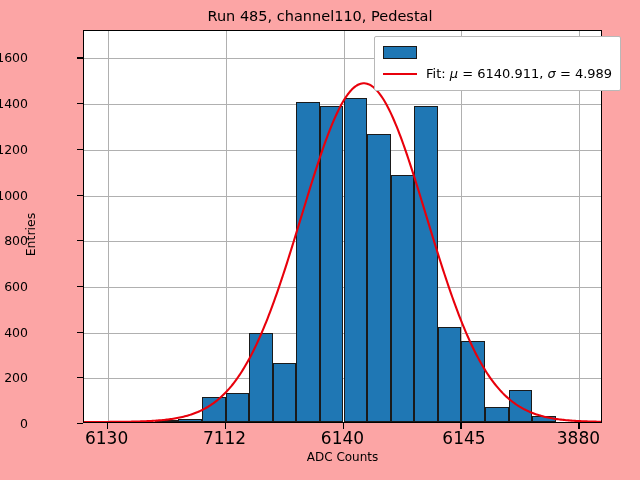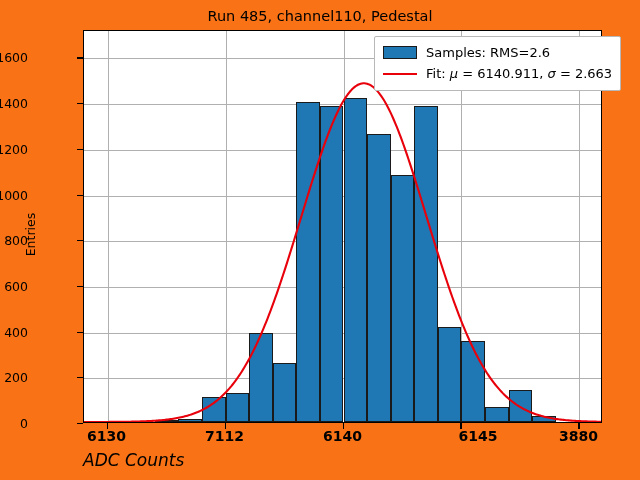--- a/index.html
+++ b/index.html
@@ -10,21 +10,21 @@
     width: 640px;
     height: 480px;
     background: #ffffff;
     font-family: "DejaVu Sans", sans-serif;
     overflow: hidden;
   }
   #figure {
     position: relative;
     width: 640px;
     height: 480px;
-    background: #f97316;
+    background: #fca5a5;
   }
   #chart-title {
     position: absolute;
     left: 0;
     top: 8px;
     width: 640px;
     text-align: center;
     font-size: 14.5px;
     color: #000000;
     letter-spacing: 0px;
@@ -84,24 +84,23 @@
     left: 77px;
     width: 6px;
     height: 1.2px;
     background: #000000;
   }
   .xtick-label {
     position: absolute;
     top: 428px;
     text-align: center;
     width: 70px;
-    font-size: 14px;
+    font-size: 17px;
     color: #000000;
     transform: translateX(-35px);
-    font-weight: bold;
   }
   .xtick-mark {
     position: absolute;
     top: 423px;
     width: 1.2px;
     height: 6px;
     background: #000000;
   }
   #ylabel {
     position: absolute;
@@ -111,24 +110,23 @@
     text-align: center;
     font-size: 12.5px;
     color: #000000;
     transform: rotate(-90deg);
   }
   #xlabel {
     position: absolute;
     left: 83px;
     top: 450px;
     width: 519px;
-    text-align: left;
-    font-size: 17px;
-    color: #000000;
-    font-style: italic;
+    text-align: center;
+    font-size: 12px;
+    color: #000000;
   }
   #legend {
     position: absolute;
     left: 374px;
     top: 36px;
     background: #ffffff;
     border: 1px solid #b8b8b8;
     border-radius: 2px;
     padding: 5px 8px 6px 8px;
     box-sizing: border-box;
@@ -192,21 +190,21 @@
       <div class="ytick-mark" style="top: 240.209px;"></div>
       <div class="ytick-mark" style="top: 194.512px;"></div>
       <div class="ytick-mark" style="top: 148.814px;"></div>
       <div class="ytick-mark" style="top: 103.116px;"></div>
       <div class="ytick-mark" style="top: 57.4186px;"></div>
     </div>
   <div id="xtick-labels">
       <div class="xtick-label" style="left: 106.591px;">6130</div>
       <div class="xtick-label" style="left: 224.545px;">7112</div>
       <div class="xtick-label" style="left: 342.5px; text-align: center;">6140</div>
-      <div class="xtick-label" style="left: 478px;">6145</div>
+      <div class="xtick-label" style="left: 464px;">6145</div>
       <div class="xtick-label" style="left: 578.409px;">3880</div>
     </div>
   <div id="xtick-marks">
       <div class="xtick-mark" style="left: 106.591px;"></div>
       <div class="xtick-mark" style="left: 224.545px;"></div>
       <div class="xtick-mark" style="left: 342.5px;"></div>
       <div class="xtick-mark" style="left: 460.455px;"></div>
       <div class="xtick-mark" style="left: 578.409px;"></div>
     </div>
 
@@ -248,21 +246,20 @@
         <div class="bar" style="left: 448.227px; width: 23.5909px; height: 5.71221px; background: rgb(31, 119, 180); border-color: rgb(26, 26, 26);"></div>
       </div>
     <svg id="fit-curve" preserveAspectRatio="none" viewBox="0 0 519 393">
       <path id="fit-path" fill="none" stroke="#e8000b" stroke-width="2.1" stroke-linejoin="round" stroke-linecap="round" d="M0.00 392.98 L1.30 392.98 L2.59 392.98 L3.89 392.98 L5.19 392.98 L6.49 392.98 L7.78 392.97 L9.08 392.97 L10.38 392.97 L11.68 392.97 L12.98 392.96 L14.27 392.96 L15.57 392.95 L16.87 392.95 L18.17 392.95 L19.46 392.94 L20.76 392.94 L22.06 392.93 L23.35 392.92 L24.65 392.92 L25.95 392.91 L27.25 392.90 L28.55 392.89 L29.84 392.88 L31.14 392.87 L32.44 392.86 L33.74 392.85 L35.03 392.84 L36.33 392.83 L37.63 392.81 L38.92 392.80 L40.22 392.78 L41.52 392.76 L42.82 392.74 L44.11 392.72 L45.41 392.70 L46.71 392.67 L48.01 392.65 L49.31 392.62 L50.60 392.59 L51.90 392.56 L53.20 392.52 L54.50 392.49 L55.79 392.45 L57.09 392.41 L58.39 392.36 L59.68 392.31 L60.98 392.26 L62.28 392.21 L63.58 392.15 L64.88 392.08 L66.17 392.02 L67.47 391.94 L68.77 391.87 L70.07 391.79 L71.36 391.70 L72.66 391.61 L73.96 391.51 L75.25 391.40 L76.55 391.29 L77.85 391.17 L79.15 391.05 L80.44 390.91 L81.74 390.77 L83.04 390.62 L84.34 390.46 L85.64 390.29 L86.93 390.12 L88.23 389.93 L89.53 389.73 L90.83 389.51 L92.12 389.29 L93.42 389.05 L94.72 388.80 L96.01 388.54 L97.31 388.26 L98.61 387.97 L99.91 387.66 L101.20 387.33 L102.50 386.99 L103.80 386.62 L105.10 386.24 L106.40 385.84 L107.69 385.42 L108.99 384.98 L110.29 384.51 L111.58 384.02 L112.88 383.51 L114.18 382.98 L115.48 382.41 L116.77 381.82 L118.07 381.21 L119.37 380.56 L120.67 379.88 L121.97 379.18 L123.26 378.44 L124.56 377.67 L125.86 376.86 L127.16 376.02 L128.45 375.14 L129.75 374.23 L131.05 373.27 L132.34 372.28 L133.64 371.25 L134.94 370.17 L136.24 369.06 L137.53 367.90 L138.83 366.69 L140.13 365.44 L141.43 364.14 L142.73 362.79 L144.02 361.39 L145.32 359.94 L146.62 358.44 L147.92 356.89 L149.21 355.28 L150.51 353.62 L151.81 351.90 L153.10 350.13 L154.40 348.29 L155.70 346.40 L157.00 344.46 L158.30 342.45 L159.59 340.38 L160.89 338.25 L162.19 336.05 L163.49 333.80 L164.78 331.48 L166.08 329.10 L167.38 326.65 L168.67 324.14 L169.97 321.56 L171.27 318.92 L172.57 316.22 L173.86 313.45 L175.16 310.62 L176.46 307.72 L177.76 304.76 L179.06 301.73 L180.35 298.64 L181.65 295.48 L182.95 292.27 L184.25 288.99 L185.54 285.65 L186.84 282.25 L188.14 278.80 L189.43 275.28 L190.73 271.71 L192.03 268.09 L193.33 264.41 L194.63 260.67 L195.92 256.89 L197.22 253.06 L198.52 249.18 L199.82 245.26 L201.11 241.30 L202.41 237.30 L203.71 233.26 L205.00 229.18 L206.30 225.07 L207.60 220.93 L208.90 216.77 L210.19 212.58 L211.49 208.37 L212.79 204.15 L214.09 199.90 L215.39 195.65 L216.68 191.39 L217.98 187.13 L219.28 182.86 L220.58 178.60 L221.87 174.35 L223.17 170.10 L224.47 165.88 L225.76 161.66 L227.06 157.48 L228.36 153.31 L229.66 149.18 L230.95 145.09 L232.25 141.03 L233.55 137.01 L234.85 133.04 L236.15 129.13 L237.44 125.27 L238.74 121.46 L240.04 117.72 L241.33 114.05 L242.63 110.45 L243.93 106.93 L245.23 103.48 L246.52 100.12 L247.82 96.85 L249.12 93.66 L250.42 90.57 L251.72 87.58 L253.01 84.70 L254.31 81.91 L255.61 79.24 L256.91 76.68 L258.20 74.23 L259.50 71.90 L260.80 69.69 L262.09 67.61 L263.39 65.65 L264.69 63.82 L265.99 62.12 L267.28 60.56 L268.58 59.13 L269.88 57.84 L271.18 56.68 L272.48 55.67 L273.77 54.79 L275.07 54.06 L276.37 53.47 L277.67 53.03 L278.96 52.73 L280.26 52.58 L281.56 52.57 L282.85 52.70 L284.15 52.98 L285.45 53.41 L286.75 53.98 L288.05 54.69 L289.34 55.55 L290.64 56.54 L291.94 57.68 L293.24 58.96 L294.53 60.37 L295.83 61.92 L297.13 63.60 L298.42 65.41 L299.72 67.35 L301.02 69.42 L302.32 71.61 L303.61 73.93 L304.91 76.36 L306.21 78.91 L307.51 81.57 L308.81 84.34 L310.10 87.21 L311.40 90.19 L312.70 93.26 L314.00 96.43 L315.29 99.70 L316.59 103.05 L317.89 106.48 L319.18 110.00 L320.48 113.59 L321.78 117.25 L323.08 120.98 L324.38 124.78 L325.67 128.63 L326.97 132.54 L328.27 136.51 L329.57 140.52 L330.86 144.57 L332.16 148.66 L333.46 152.79 L334.75 156.95 L336.05 161.13 L337.35 165.34 L338.65 169.57 L339.94 173.81 L341.24 178.06 L342.54 182.32 L343.84 186.59 L345.14 190.85 L346.43 195.11 L347.73 199.36 L349.03 203.61 L350.33 207.83 L351.62 212.05 L352.92 216.24 L354.22 220.41 L355.51 224.55 L356.81 228.66 L358.11 232.74 L359.41 236.78 L360.70 240.79 L362.00 244.76 L363.30 248.69 L364.60 252.57 L365.90 256.41 L367.19 260.19 L368.49 263.93 L369.79 267.62 L371.08 271.25 L372.38 274.83 L373.68 278.35 L374.98 281.82 L376.27 285.22 L377.57 288.57 L378.87 291.86 L380.17 295.08 L381.47 298.24 L382.76 301.34 L384.06 304.37 L385.36 307.34 L386.66 310.25 L387.95 313.09 L389.25 315.87 L390.55 318.58 L391.84 321.23 L393.14 323.82 L394.44 326.33 L395.74 328.79 L397.03 331.18 L398.33 333.51 L399.63 335.77 L400.93 337.97 L402.23 340.11 L403.52 342.19 L404.82 344.20 L406.12 346.16 L407.42 348.06 L408.71 349.90 L410.01 351.68 L411.31 353.40 L412.60 355.07 L413.90 356.68 L415.20 358.24 L416.50 359.75 L417.80 361.21 L419.09 362.61 L420.39 363.97 L421.69 365.27 L422.99 366.53 L424.28 367.74 L425.58 368.91 L426.88 370.04 L428.17 371.12 L429.47 372.15 L430.77 373.15 L432.07 374.11 L433.36 375.03 L434.66 375.91 L435.96 376.75 L437.26 377.57 L438.56 378.34 L439.85 379.08 L441.15 379.80 L442.45 380.48 L443.75 381.13 L445.04 381.75 L446.34 382.34 L447.64 382.91 L448.93 383.45 L450.23 383.96 L451.53 384.45 L452.83 384.92 L454.13 385.37 L455.42 385.79 L456.72 386.19 L458.02 386.58 L459.32 386.94 L460.61 387.29 L461.91 387.62 L463.21 387.93 L464.50 388.22 L465.80 388.50 L467.10 388.77 L468.40 389.02 L469.69 389.26 L470.99 389.49 L472.29 389.70 L473.59 389.90 L474.89 390.09 L476.18 390.27 L477.48 390.44 L478.78 390.60 L480.08 390.75 L481.37 390.90 L482.67 391.03 L483.97 391.16 L485.26 391.28 L486.56 391.39 L487.86 391.50 L489.16 391.59 L490.45 391.69 L491.75 391.78 L493.05 391.86 L494.35 391.93 L495.65 392.01 L496.94 392.07 L498.24 392.14 L499.54 392.20 L500.83 392.25 L502.13 392.31 L503.43 392.35 L504.73 392.40 L506.02 392.44 L507.32 392.48 L508.62 392.52 L509.92 392.55 L511.22 392.59 L512.51 392.62 L513.81 392.65 L515.11 392.67 L516.41 392.70 L517.70 392.72 L519.00 392.74"></path>
     </svg>
   </div>
 
   <div id="legend">
     <div class="legend-row">
       <span class="legend-swatch-patch"></span>
-      <span class="legend-text">Samples: RMS=2.6</span>
     </div>
     <div class="legend-row">
       <span class="legend-swatch-line"></span>
-      <span class="legend-text"><span>Fit: </span><span class="ital">μ</span><span> = 6140.911, </span><span class="ital">σ</span><span> = 2.663</span></span>
+      <span class="legend-text"><span>Fit: </span><span class="ital">μ</span><span> = 6140.911, </span><span class="ital">σ</span><span> = 4.989</span></span>
     </div>
   </div>
 
 </div>
 
 </body></html>

